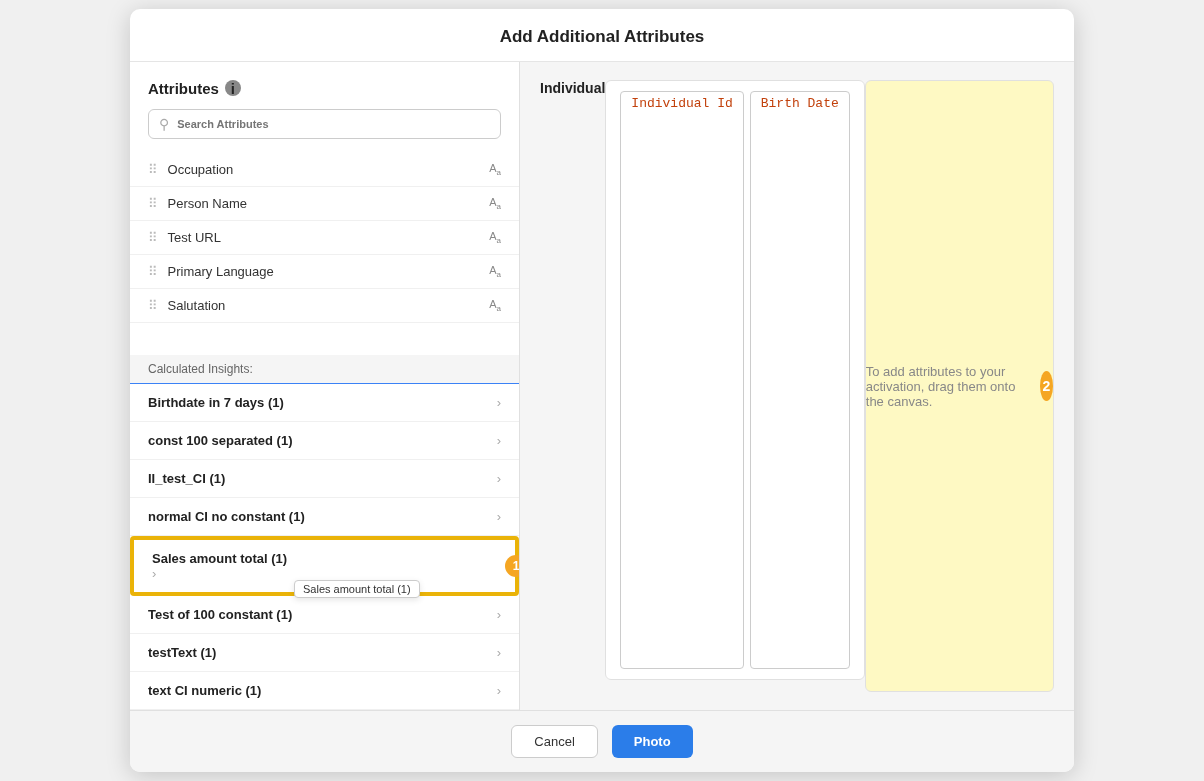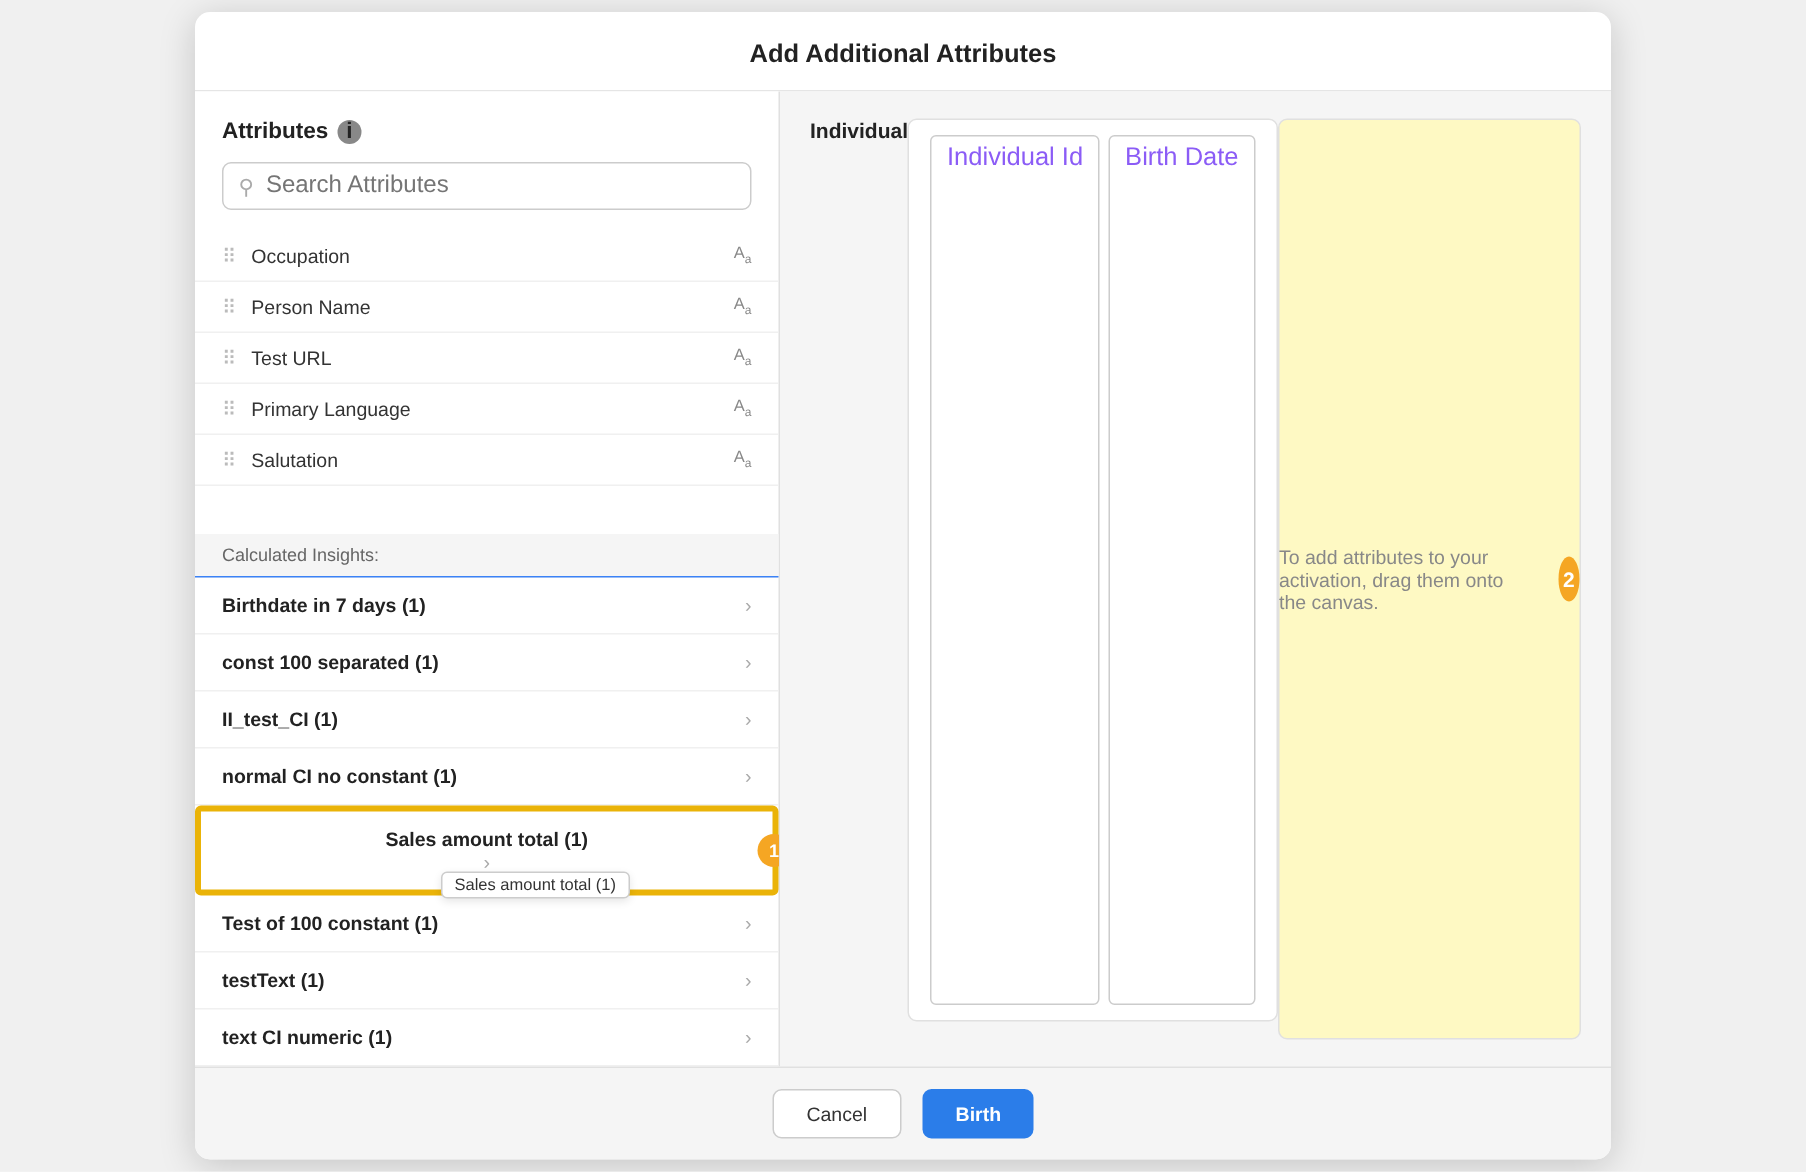--- a/index.html
+++ b/index.html
@@ -67,24 +67,25 @@
       align-items: center;
       border: 1px solid #ccc;
       border-radius: 6px;
       padding: 6px 10px;
       gap: 8px;
       background: #fff;
     }
     .search-box input {
       border: none;
       outline: none;
-      font-size: 16px;
+      font-size: 11px;
       color: #a16207;
       width: 100%;
       background: transparent;
+      font-weight: bold;
     }
     .search-icon-char { color: #aaa; font-size: 14px; }
     .attributes-list {
       flex: 1;
       overflow-y: auto;
     }
     .attr-item {
       display: flex;
       align-items: center;
       padding: 9px 18px;
@@ -110,21 +111,21 @@
     .section-header {
       background: #f5f5f5;
       padding: 7px 18px;
       font-size: 12px;
       color: #666;
       border-bottom: 1px solid #3b82f6;
       margin-top: 32px;
     }
     .ci-item {
       display: flex;
-      align-items: center;
+      align-items: flex-start;
       padding: 11px 18px;
       border-bottom: 1px solid #f0f0f0;
       cursor: pointer;
       position: relative;
     }
     .ci-label {
       font-size: 13px;
       color: #222;
       font-weight: 600;
       flex: 1;
@@ -193,22 +194,23 @@
       border-radius: 6px;
       padding: 10px 14px;
       margin-bottom: 12px;
       min-height: 46px;
     }
     .tag {
       background: #fff;
       border: 1px solid #ccc;
       border-radius: 4px;
       padding: 4px 10px;
-      font-size: 17px;
-      color: #8b5cf6;
+      font-size: 13px;
+      color: #c2410c;
+      font-family: Liberation Mono, monospace;
     }
     .canvas-area {
       flex: 1;
       background: #fef9c3;
       border: 1px solid #e0e0e0;
       border-radius: 6px;
       display: flex;
       flex-direction: column;
       align-items: center;
       justify-content: center;
@@ -362,16 +364,16 @@
           <span>To add attributes to your activation, drag them onto the canvas.</span>
           <div class="badge-orange-canvas">2</div>
         </div>
       </div>
     </div>
 
   </div>
 
   <div class="modal-footer">
     <button class="btn-cancel">Cancel</button>
-    <button class="btn-save">Birth</button>
+    <button class="btn-save">Photo</button>
   </div>
 
 </div>
 
 </body></html>

